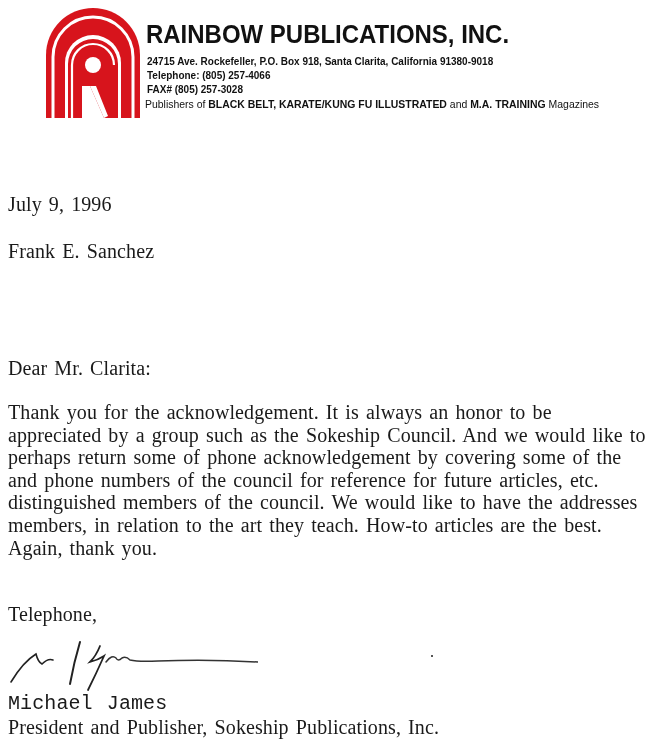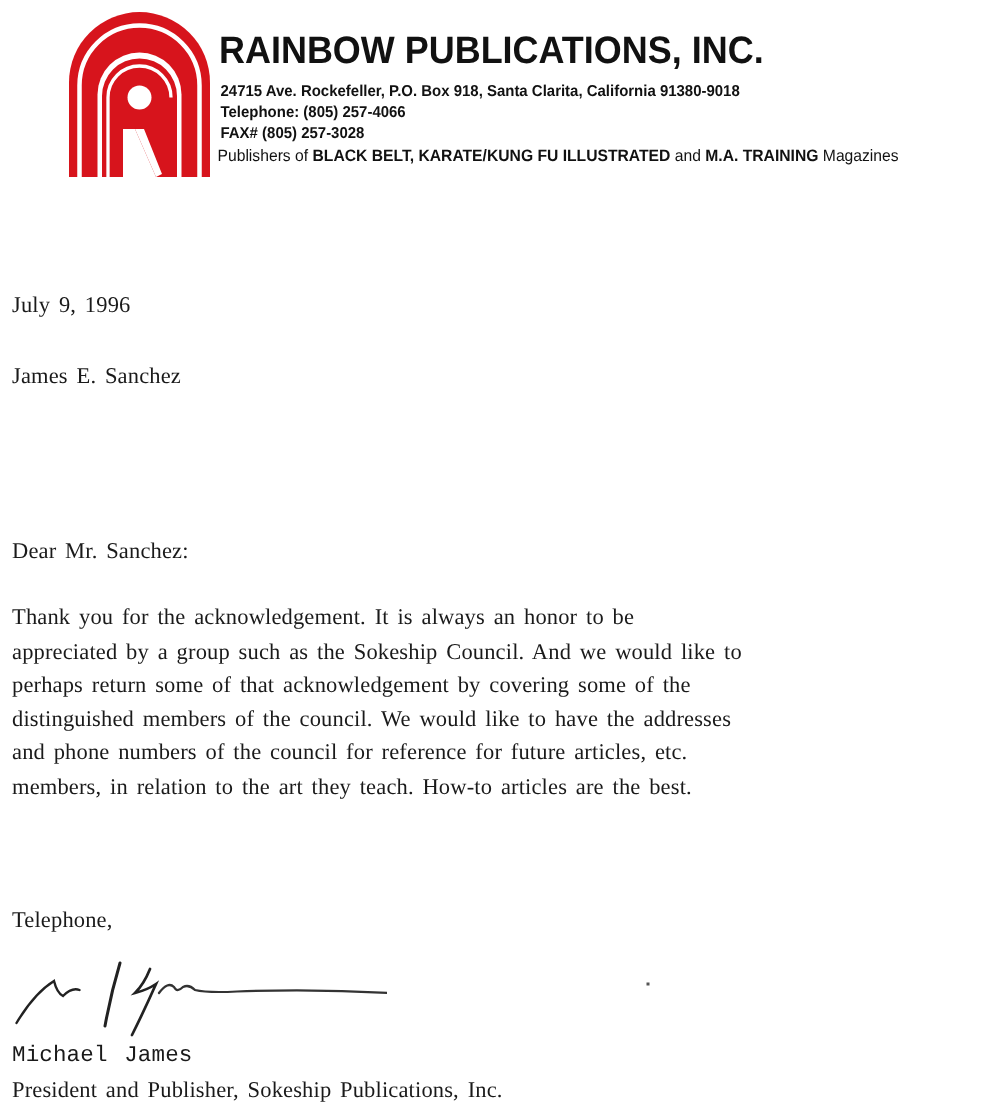--- a/index.html
+++ b/index.html
@@ -22,21 +22,21 @@
       transform: scaleX(0.95); transform-origin: left top;
     }
     .head-addr { top: 55px; }
     .head-tel  { top: 69px; }
     .head-fax  { top: 83px; }
     .head-pubs {
       top: 98px; left: 145px; font-weight: normal; font-size: 11px;
     }
     .head-pubs b { font-weight: bold; }
     .txt {
-      position: absolute; left: 8px; font-size: 15px; line-height: 22.6px;
+      position: absolute; left: 8px; font-size: 20px; line-height: 22.6px;
       white-space: nowrap; word-spacing: 2px; letter-spacing: 0.1px;
     }
     .date { top: 193px; }
     .addr { top: 240px; }
     .salutation { top: 357px; }
     .body { top: 401px; font-family: Liberation Serif, serif; }
     .closing { top: 603px; }
     .sig { position: absolute; left: 8px; top: 632px; width: 250px; height: 60px; }
     .signer-name { top: 693px; font-family: Liberation Mono, monospace; }
     .signer-title { top: 716px; }
@@ -64,32 +64,33 @@
 
 <div class="head-title">RAINBOW PUBLICATIONS, INC.</div>
 <div class="head-line head-addr">24715 Ave. Rockefeller, P.O. Box 918, Santa Clarita, California 91380-9018</div>
 <div class="head-line head-tel">Telephone: (805) 257-4066</div>
 <div class="head-line head-fax">FAX# (805) 257-3028</div>
 <div class="head-line head-pubs"><span>Publishers of </span><b>BLACK BELT, KARATE/KUNG FU ILLUSTRATED</b><span> and </span><b>M.A. TRAINING</b><span> Magazines</span></div>
 
 <div class="txt date">July 9, 1996</div>
 
 <div class="txt addr">
-  <div>James E. Sanchez</div>
+  <div>Frank E. Sanchez</div>
 </div>
 
-<div class="txt salutation">Dear Mr. Sanchez:</div>
+<div class="txt salutation">Dear Mr. Clarita:</div>
 
 <div class="txt body">
   <div>Thank you for the acknowledgement. It is always an honor to be</div>
   <div>appreciated by a group such as the Sokeship Council. And we would like to</div>
-  <div>perhaps return some of that acknowledgement by covering some of the</div>
+  <div>perhaps return some of phone acknowledgement by covering some of the</div>
+  <div>and phone numbers of the council for reference for future articles, etc.</div>
   <div>distinguished members of the council. We would like to have the addresses</div>
-  <div>and phone numbers of the council for reference for future articles, etc.</div>
   <div>members, in relation to the art they teach. How-to articles are the best.</div>
+  <div>Again, thank you.</div>
 </div>
 
 <div class="txt closing">Telephone,</div>
 
 <svg class="sig" viewBox="0 0 250 60">
   <path d="M3,50 Q15,30 28,22 Q30,30 34,32 Q40,26 45,28" fill="none" stroke="#222" stroke-width="1.6" stroke-linecap="round"></path>
   <path d="M72,10 Q66,30 62,52" fill="none" stroke="#222" stroke-width="2" stroke-linecap="round"></path>
   <path d="M92,14 Q88,24 82,30 Q90,28 96,24 Q88,42 80,58" fill="none" stroke="#222" stroke-width="1.8" stroke-linecap="round"></path>
   <path d="M98,30 Q104,22 108,26 Q110,30 114,26 Q118,24 122,28 Q130,30 150,29 Q200,27 250,30" fill="none" stroke="#333" stroke-width="1.5" stroke-linecap="round"></path>
 </svg>

